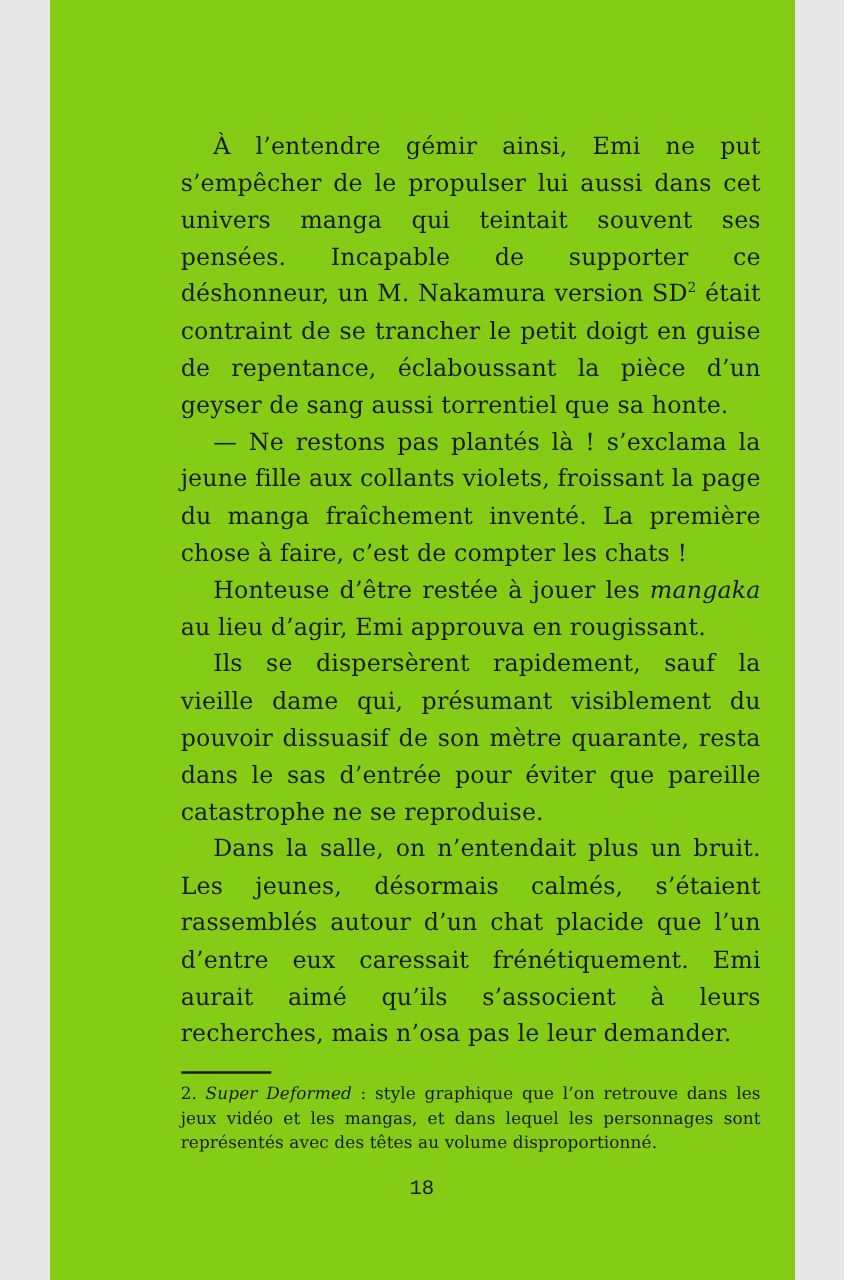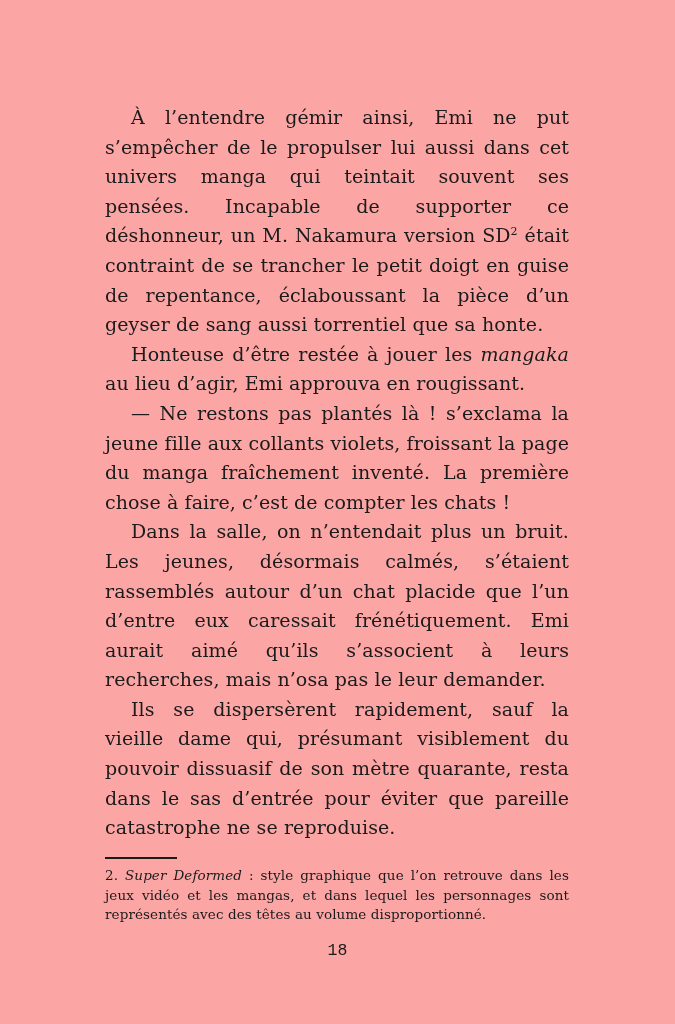--- a/index.html
+++ b/index.html
@@ -2,24 +2,24 @@
 <html lang="fr"><head>
 <meta charset="utf-8">
 <style>
   html, body {
     margin: 0;
     padding: 0;
     background: #e8e8e8;
   }
   .page {
     position: relative;
-    width: 675px;
+    width: 596px;
     height: 1024px;
     margin: 0 auto;
-    background: #fca5a5;
+    background: #84cc16;
     color: #1b1b1b;
     font-family: "DejaVu Serif", "Liberation Serif", serif;
     overflow: hidden;
   }
   .text-block {
     position: absolute;
     left: 105px;
     top: 103px;
     width: 464px;
   }
@@ -72,24 +72,24 @@
     color: #1b1b1b;
   }
 </style>
 </head>
 <body>
 
 <div class="page">
 
   <div class="text-block">
       <p><span>À l’entendre gémir ainsi, Emi ne put s’empêcher de le propulser lui aussi dans cet univers manga qui teintait souvent ses pensées. Incapable de supporter ce déshonneur, un M. Nakamura version SD</span><sup>2</sup><span> était contraint de se trancher le petit doigt en guise de repentance, éclaboussant la pièce d’un geyser de sang aussi torrentiel que sa honte.</span></p>
+      <p><span>— Ne restons pas plantés là ! s’exclama la jeune fille aux collants violets, froissant la page du manga fraîchement inventé. La première chose à faire, c’est de compter les chats !</span></p>
       <p><span>Honteuse d’être restée à jouer les </span><em>mangaka</em><span> au lieu d’agir, Emi approuva en rougissant.</span></p>
-      <p><span>— Ne restons pas plantés là ! s’exclama la jeune fille aux collants violets, froissant la page du manga fraîchement inventé. La première chose à faire, c’est de compter les chats !</span></p>
+      <p><span>Ils se dispersèrent rapidement, sauf la vieille dame qui, présumant visiblement du pouvoir dissuasif de son mètre quarante, resta dans le sas d’entrée pour éviter que pareille catastrophe ne se reproduise.</span></p>
       <p><span>Dans la salle, on n’entendait plus un bruit. Les jeunes, désormais calmés, s’étaient rassemblés autour d’un chat placide que l’un d’entre eux caressait frénétiquement. Emi aurait aimé qu’ils s’associent à leurs recherches, mais n’osa pas le leur demander.</span></p>
-      <p><span>Ils se dispersèrent rapidement, sauf la vieille dame qui, présumant visiblement du pouvoir dissuasif de son mètre quarante, resta dans le sas d’entrée pour éviter que pareille catastrophe ne se reproduise.</span></p>
     </div>
 
   <div class="footnote">
     <div class="footnote-rule"></div>
     <div class="footnote-text"><span>2. </span><em>Super Deformed</em><span> : style graphique que l’on retrouve dans les jeux vidéo et les mangas, et dans lequel les personnages sont représentés avec des têtes au volume disproportionné.</span></div>
   </div>
 
   <div class="page-number">18</div>
 
 </div>

